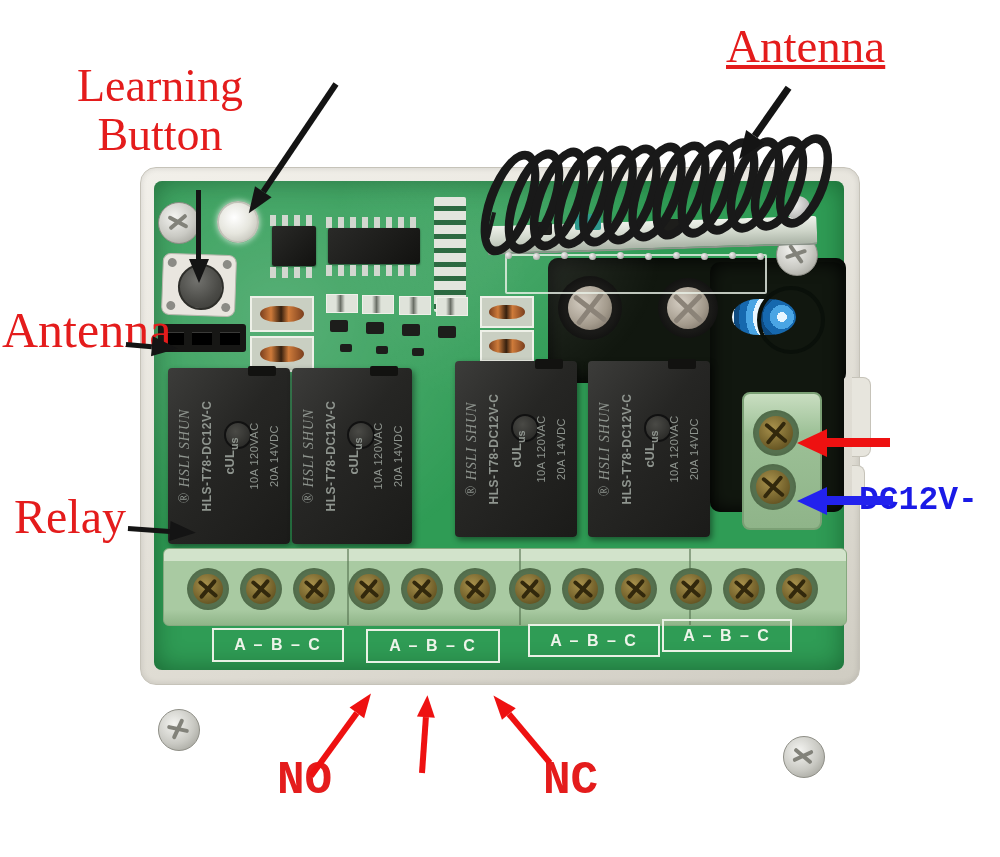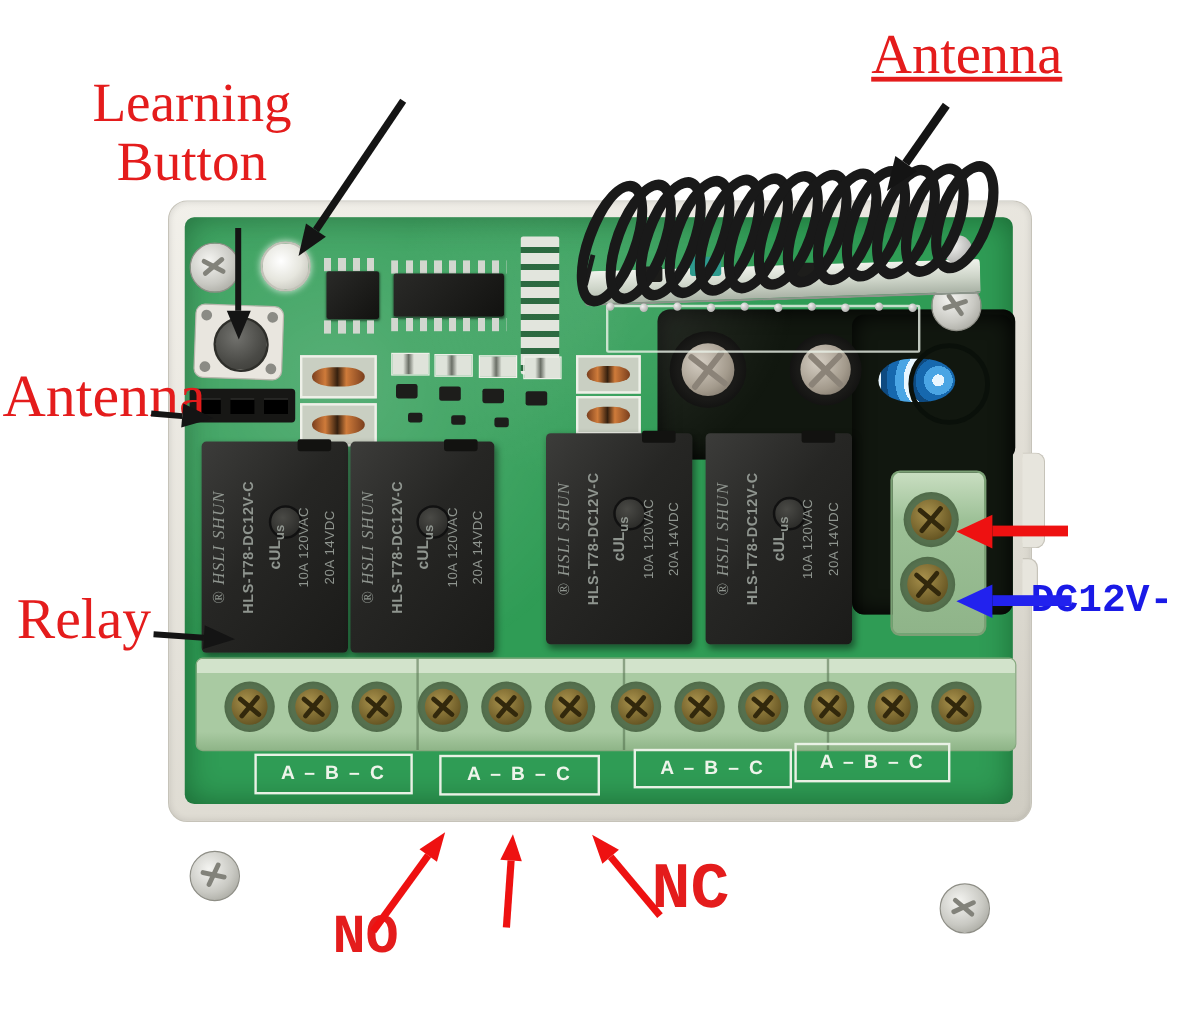--- a/index.html
+++ b/index.html
@@ -360,21 +360,21 @@
 
   <div class="abs lbl-serif" style="left:58px;top:62px;width:204px;text-align:center;font-size:46px;">
     <div>Learning</div>
     <div>Button</div>
   </div>
   <div class="abs lbl-serif" style="left:726px;top:22px;font-size:47px;text-decoration:underline;">Antenna</div>
   <div class="abs lbl-serif" style="left:2px;top:304px;font-size:50px;">Antenna</div>
   <div class="abs lbl-serif" style="left:14px;top:492px;font-size:48px;">Relay</div>
   <div class="abs lbl-mono blue" style="left:859px;top:482px;font-size:33px;">DC12V-</div>
   <div class="abs lbl-mono" style="left:277px;top:755px;font-size:46px;">NO</div>
-  <div class="abs lbl-mono" style="left:543px;top:712px;font-size:54px;">NC</div>
+  <div class="abs lbl-mono" style="left:543px;top:755px;font-size:46px;">NC</div>
 
   <div class="abs arrow a-black" style="left:199px;top:180px;transform:rotate(90deg);--t:5px;--hh:10px;--hl:24px;">
       <div class="shaft" style="width:69px;"></div>
       <div class="head"></div>
     </div>
   <div class="abs arrow a-black" style="left:336px;top:74px;transform:rotate(124deg);--t:6px;--hh:10px;--hl:26px;">
       <div class="shaft" style="width:130px;"></div>
       <div class="head"></div>
     </div>
   <div class="abs arrow a-black" style="left:789px;top:77px;transform:rotate(125deg);--t:7px;--hh:11px;--hl:28px;">

